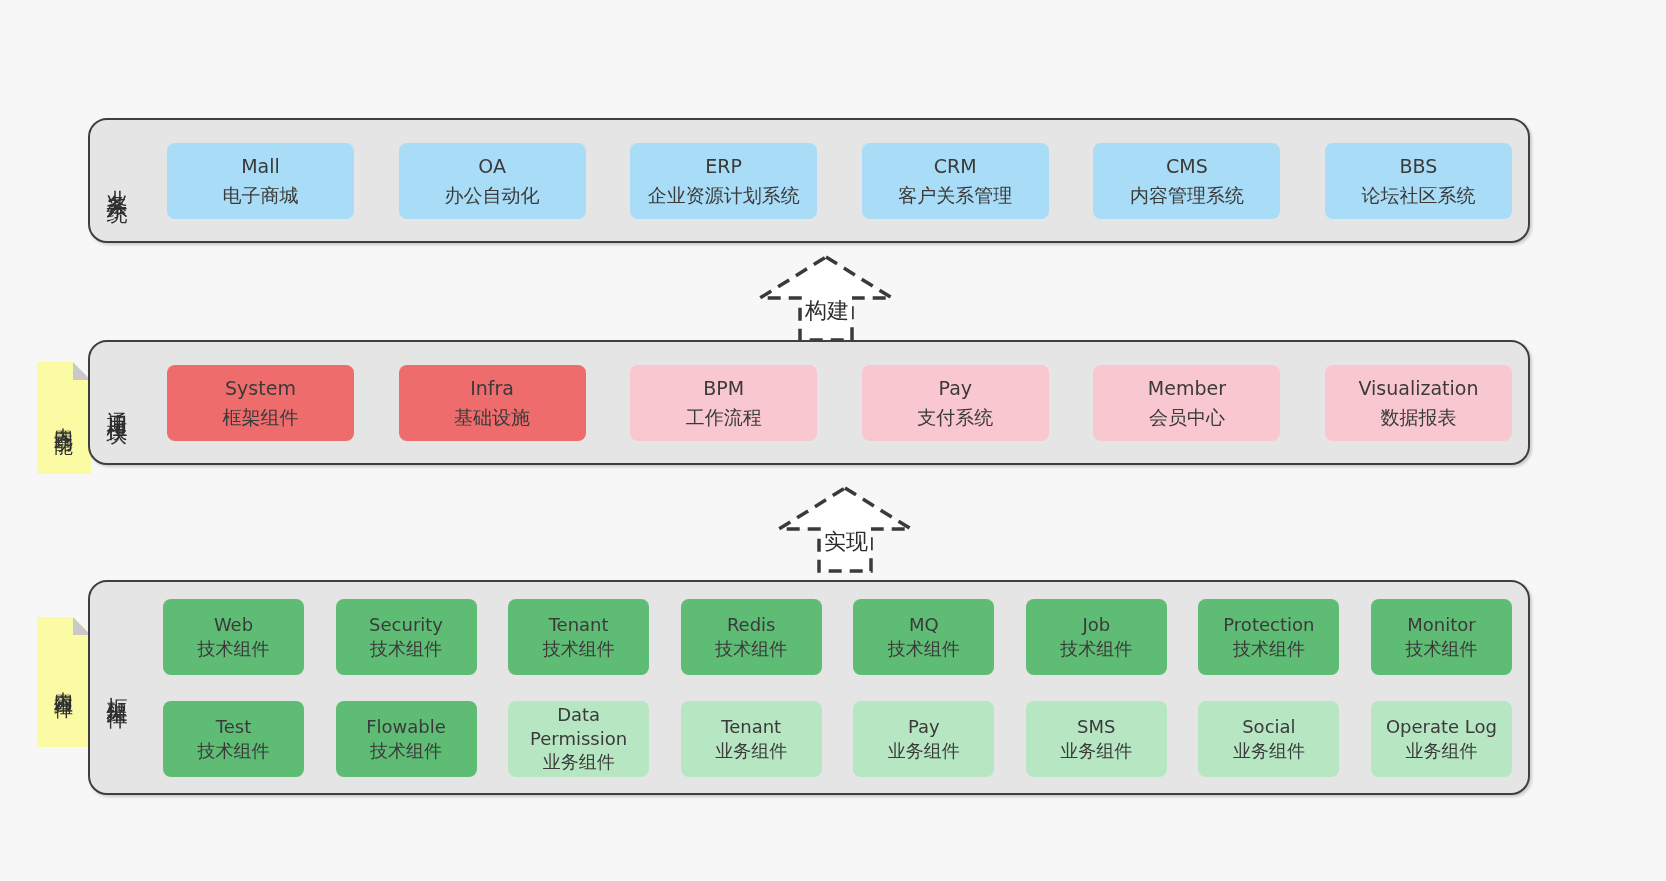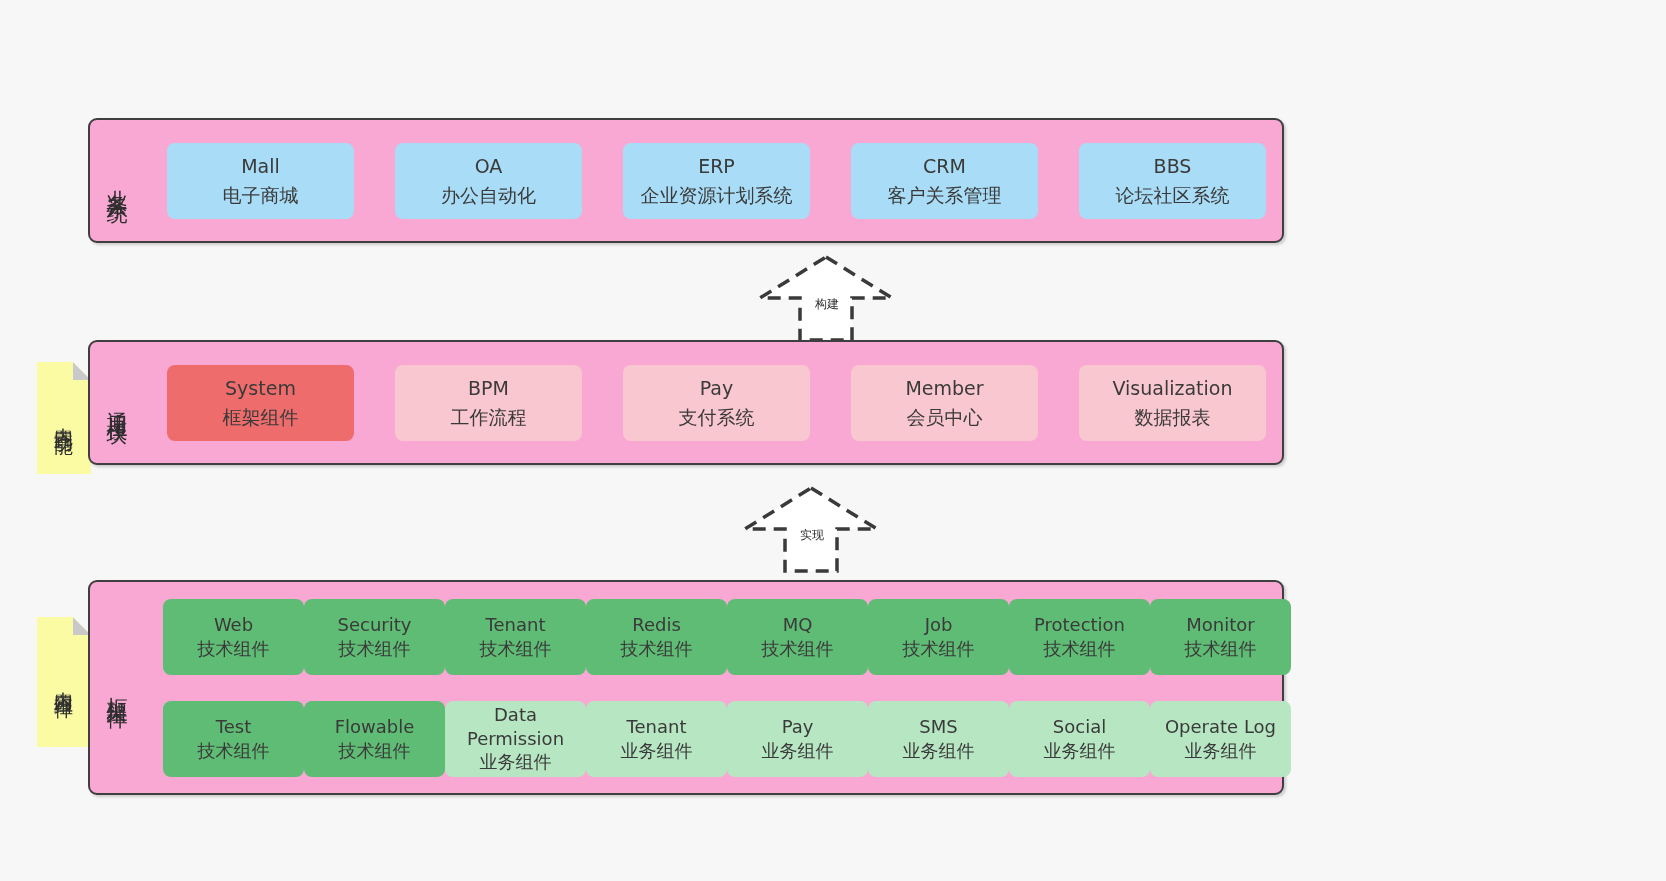--- a/index.html
+++ b/index.html
@@ -2,22 +2,22 @@
 <html><head>
 <meta charset="utf-8">
 <style>
   html,body{margin:0;padding:0;}
   .canvas{
     position:relative;width:1666px;height:881px;background:#f7f7f7;
     font-family:"DejaVu Sans","Liberation Sans",sans-serif;color:#3a3a3a;overflow:hidden;
   }
   
   .band{
-    position:absolute;left:88px;width:1196px;box-sizing:border-box;
-    background:#f9a8d4;border:2px solid #3f3f3f;border-radius:9px;
+    position:absolute;left:88px;width:1442px;box-sizing:border-box;
+    background:#e5e5e5;border:2px solid #3f3f3f;border-radius:19px;
     box-shadow:2px 2px 3px rgba(0,0,0,.18);
     display:flex;align-items:center;z-index:2;
   }
   .band-1{top:118px;height:125px;}
   .band-2{top:340px;height:125px;}
   .band-3{top:580px;height:215px;}
   .band-label{
     writing-mode:vertical-rl;text-orientation:upright;
     font-size:21px;letter-spacing:4px;line-height:1;color:#2e2e2e;
     margin-left:16px;flex:0 0 auto;
@@ -49,25 +49,25 @@
     position:absolute;top:0;right:0;width:18px;height:18px;background:#c9c9c9;
     clip-path:polygon(0 0, 100% 100%, 0 100%);
   }
   .sticky-label{
     writing-mode:vertical-rl;text-orientation:upright;
     font-size:19px;letter-spacing:3px;line-height:1;color:#2e2e2e;
   }
   
   .arrow{position:absolute;width:140px;height:88px;z-index:1;}
   .arrow-1{left:757px;top:255px;}
-  .arrow-2{left:742px;top:486px;}
+  .arrow-2{left:776px;top:486px;}
   .arrow svg{width:100%;height:100%;display:block;}
   .arrow-label{
     position:absolute;left:50%;top:40px;transform:translateX(-50%);
-    background:#ffffff;padding:1px 3px;font-size:12px;color:#2e2e2e;white-space:nowrap;
+    background:#ffffff;padding:1px 3px;font-size:22px;color:#2e2e2e;white-space:nowrap;
   }
 </style>
 </head>
 <body>
 
 <div class="canvas">
 
   <div class="sticky sticky-1">
     <span class="fold"></span>
     <span class="sticky-label">内置功能</span>
@@ -88,20 +88,24 @@
         <div>OA</div>
         <div>办公自动化</div>
       </div>
       <div class="box blue">
         <div>ERP</div>
         <div>企业资源计划系统</div>
       </div>
       <div class="box blue">
         <div>CRM</div>
         <div>客户关系管理</div>
+      </div>
+      <div class="box blue">
+        <div>CMS</div>
+        <div>内容管理系统</div>
       </div>
       <div class="box blue">
         <div>BBS</div>
         <div>论坛社区系统</div>
       </div>
     </div>
   </section>
 
   <div class="arrow arrow-1">
     <svg viewBox="0 0 140 88">
@@ -110,20 +114,24 @@
     <span class="arrow-label">构建</span>
   </div>
 
   <section class="band band-2">
     <div class="band-label">通用模块</div>
     <div class="boxes">
       <div class="box red">
         <div>System</div>
         <div>框架组件</div>
       </div>
+      <div class="box red">
+        <div>Infra</div>
+        <div>基础设施</div>
+      </div>
       <div class="box pink">
         <div>BPM</div>
         <div>工作流程</div>
       </div>
       <div class="box pink">
         <div>Pay</div>
         <div>支付系统</div>
       </div>
       <div class="box pink">
         <div>Member</div>

